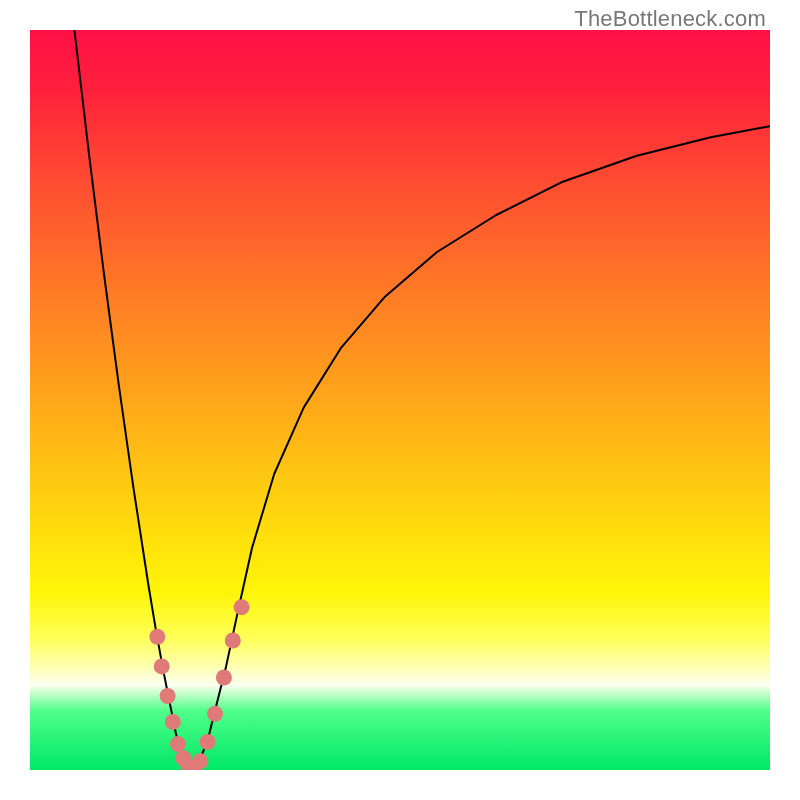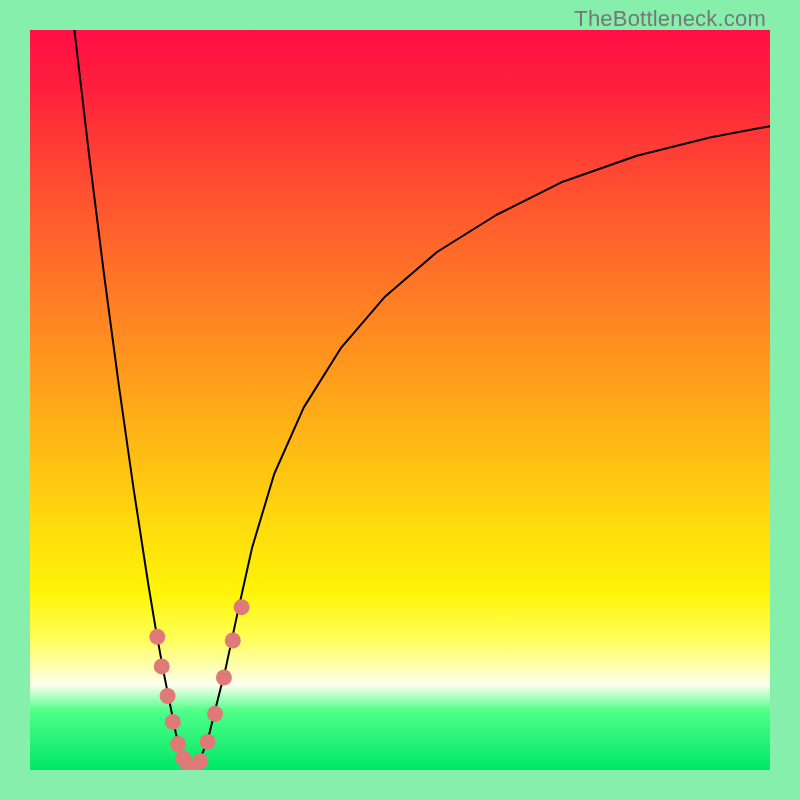--- a/index.html
+++ b/index.html
@@ -8,21 +8,21 @@
     width: 800px;
     height: 800px;
     overflow: hidden;
     background: #000;
     font-family: Arial, Helvetica, sans-serif;
   }
   .frame {
     position: relative;
     width: 800px;
     height: 800px;
-    background: #86efac;
+    background: #ffffff;
     text-align: right;
   }
   .plot-area {
     position: absolute;
     left: 30px;
     top: 30px;
     width: 740px;
     height: 740px;
     background: linear-gradient(
       to bottom,

